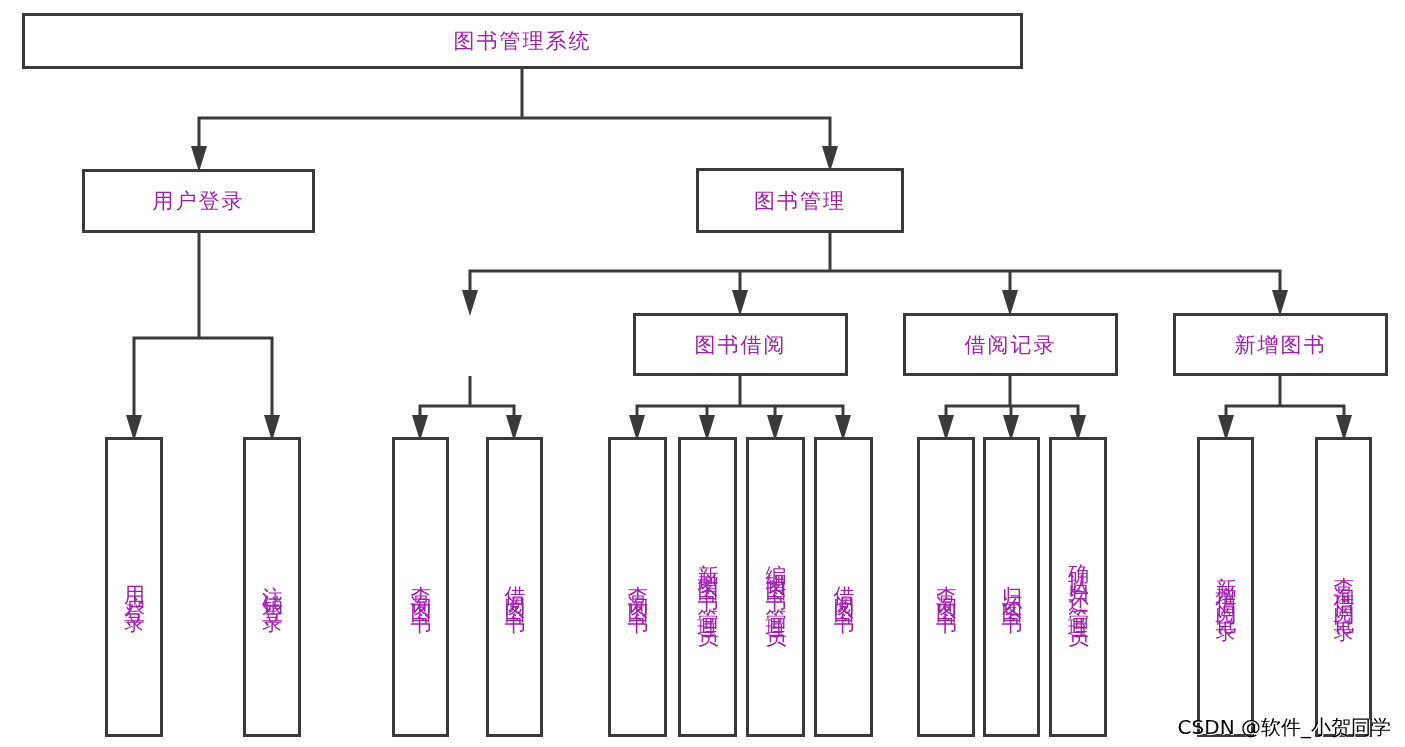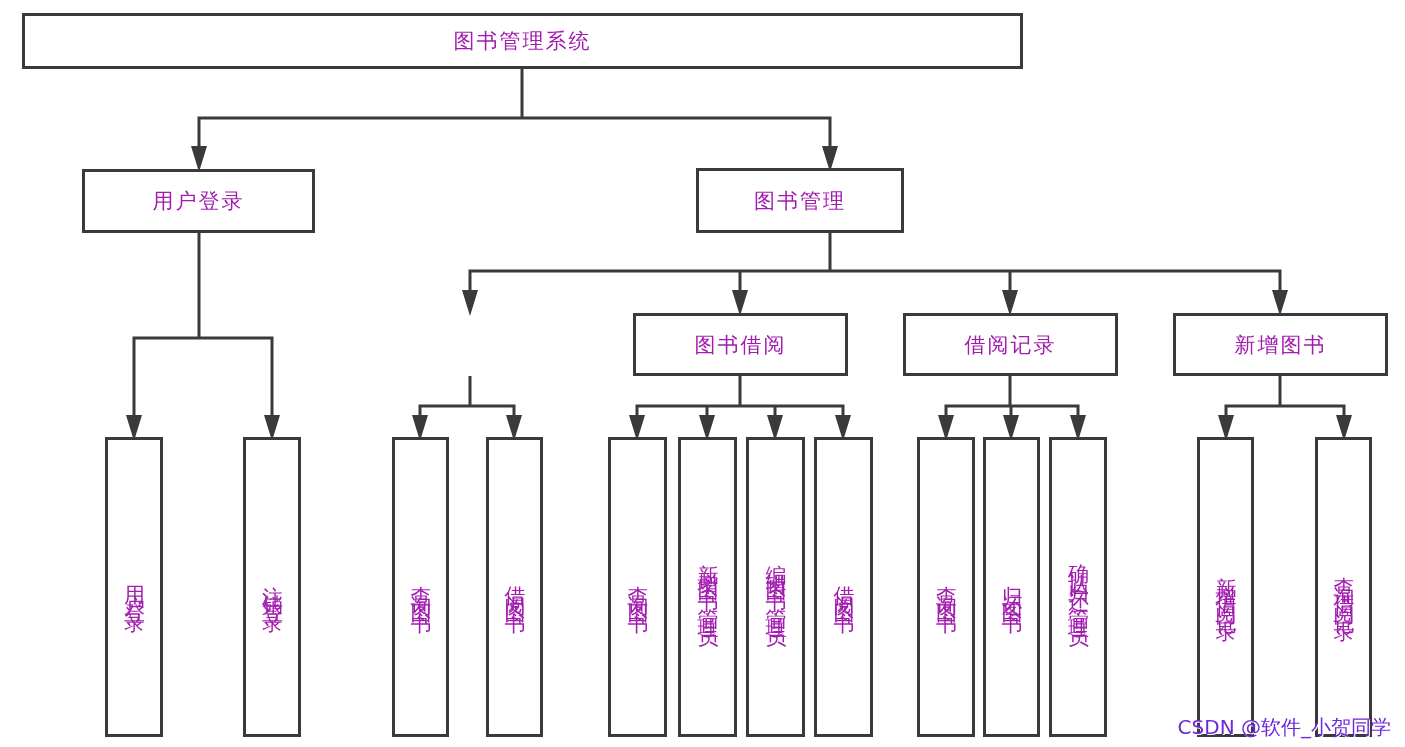--- a/index.html
+++ b/index.html
@@ -38,21 +38,21 @@
     font-size: 21px;
     letter-spacing: 9px;
     line-height: 1;
     white-space: nowrap;
   }
   .watermark {
     position: absolute;
     right: 14px;
     bottom: 6px;
     font-size: 20px;
-    color: #6d28d9;
+    color: #000000;
     text-shadow: 1px 1px 0 #ffffff;
     white-space: nowrap;
   }
 </style>
 </head>
 <body>
 
 <div class="canvas">
 
   <svg class="connectors" viewBox="0 0 1405 747" xmlns="http://www.w3.org/2000/svg">

